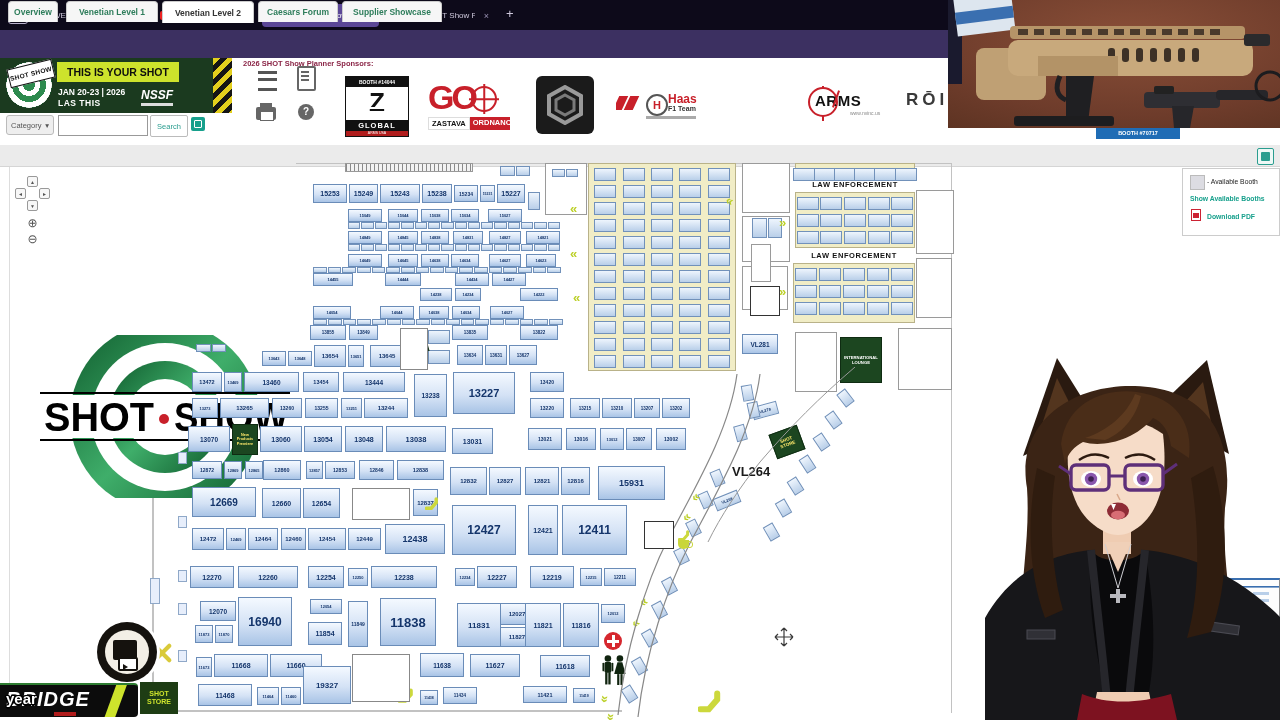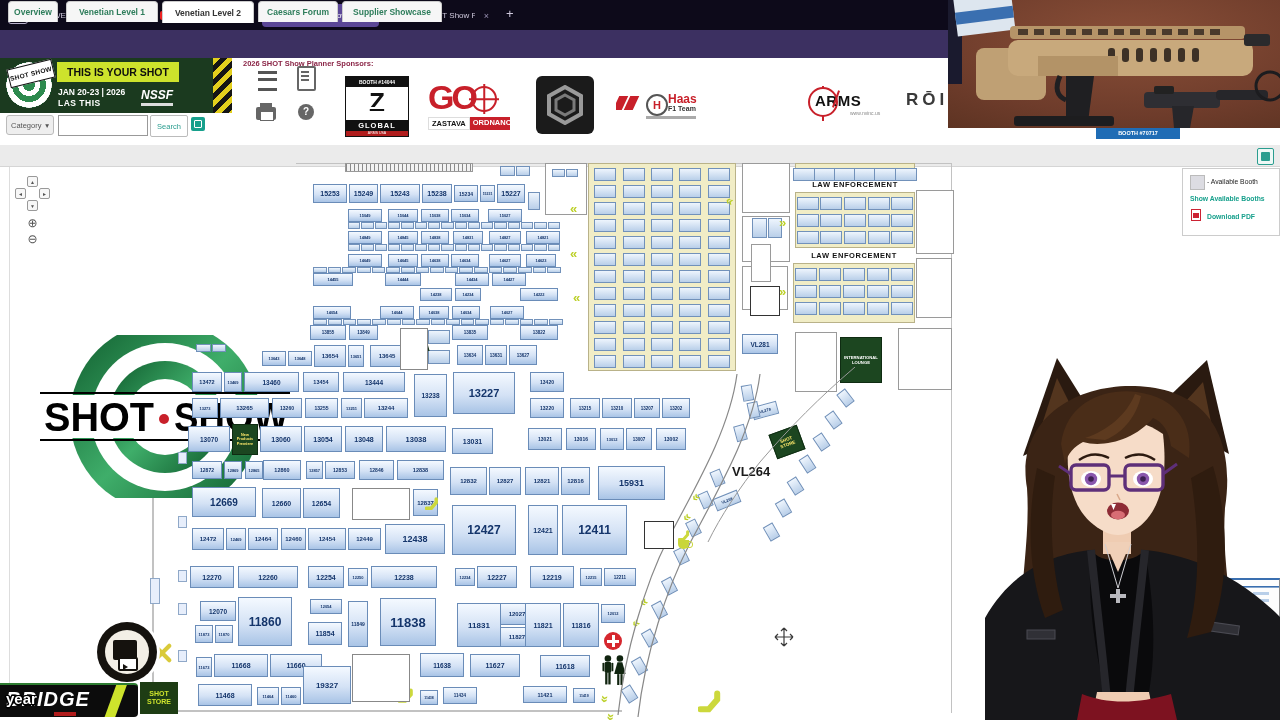--- a/index.html
+++ b/index.html
@@ -609,21 +609,21 @@
         <div class="booth" style="left: 238px; top: 399px; width: 60px; height: 22px; font-size: 7px;">12260</div>
         <div class="booth" style="left: 308px; top: 399px; width: 36px; height: 22px; font-size: 7px;">12254</div>
         <div class="booth" style="left: 348px; top: 401px; width: 20px; height: 18px; font-size: 4px;">12250</div>
         <div class="booth" style="left: 371px; top: 399px; width: 66px; height: 22px; font-size: 7px;">12238</div>
         <div class="booth" style="left: 455px; top: 401px; width: 20px; height: 18px; font-size: 4px;">12234</div>
         <div class="booth" style="left: 477px; top: 399px; width: 40px; height: 22px; font-size: 7px;">12227</div>
         <div class="booth" style="left: 530px; top: 399px; width: 44px; height: 22px; font-size: 7px;">12219</div>
         <div class="booth" style="left: 580px; top: 401px; width: 22px; height: 18px; font-size: 4px;">12215</div>
         <div class="booth" style="left: 604px; top: 401px; width: 32px; height: 18px; font-size: 4.5px;">12211</div>
         <div class="booth" style="left: 200px; top: 434px; width: 36px; height: 20px; font-size: 6.5px;">12070</div>
-        <div class="booth" style="left: 238px; top: 430px; width: 54px; height: 49px; font-size: 12px;">11860</div>
+        <div class="booth" style="left: 238px; top: 430px; width: 54px; height: 49px; font-size: 12px;">16940</div>
         <div class="booth" style="left: 310px; top: 432px; width: 32px; height: 15px; font-size: 4px;">12054</div>
         <div class="booth" style="left: 308px; top: 455px; width: 34px; height: 23px; font-size: 7px;">11854</div>
         <div class="booth" style="left: 348px; top: 434px; width: 20px; height: 46px; font-size: 5px;">11849</div>
         <div class="booth" style="left: 380px; top: 431px; width: 56px; height: 48px; font-size: 13px;">11838</div>
         <div class="booth" style="left: 457px; top: 436px; width: 44px; height: 44px; font-size: 8px;">11831</div>
         <div class="booth" style="left: 500px; top: 436px; width: 34px; height: 22px; font-size: 6px;">12027</div>
         <div class="booth" style="left: 500px; top: 460px; width: 34px; height: 20px; font-size: 6px;">11827</div>
         <div class="booth" style="left: 525px; top: 436px; width: 36px; height: 44px; font-size: 7px;">11821</div>
         <div class="booth" style="left: 563px; top: 436px; width: 36px; height: 44px; font-size: 7px;">11816</div>
         <div class="booth" style="left: 601px; top: 437px; width: 24px; height: 19px; font-size: 4px;">12012</div>

